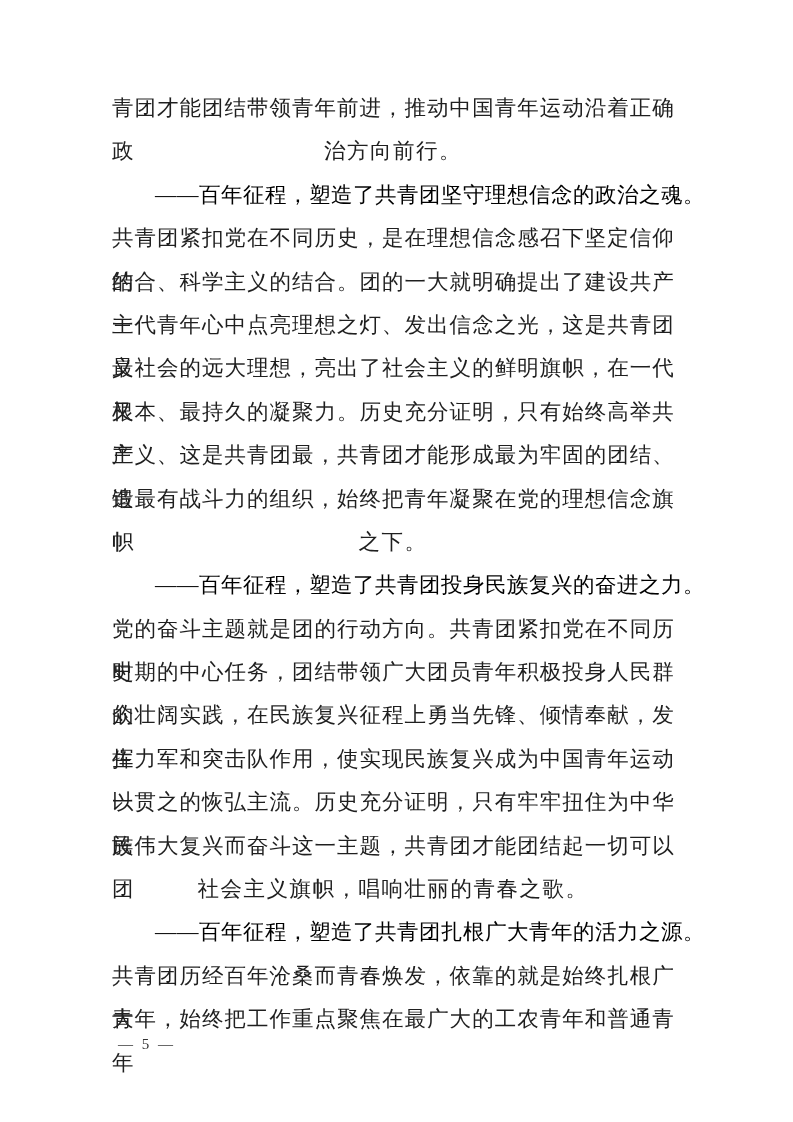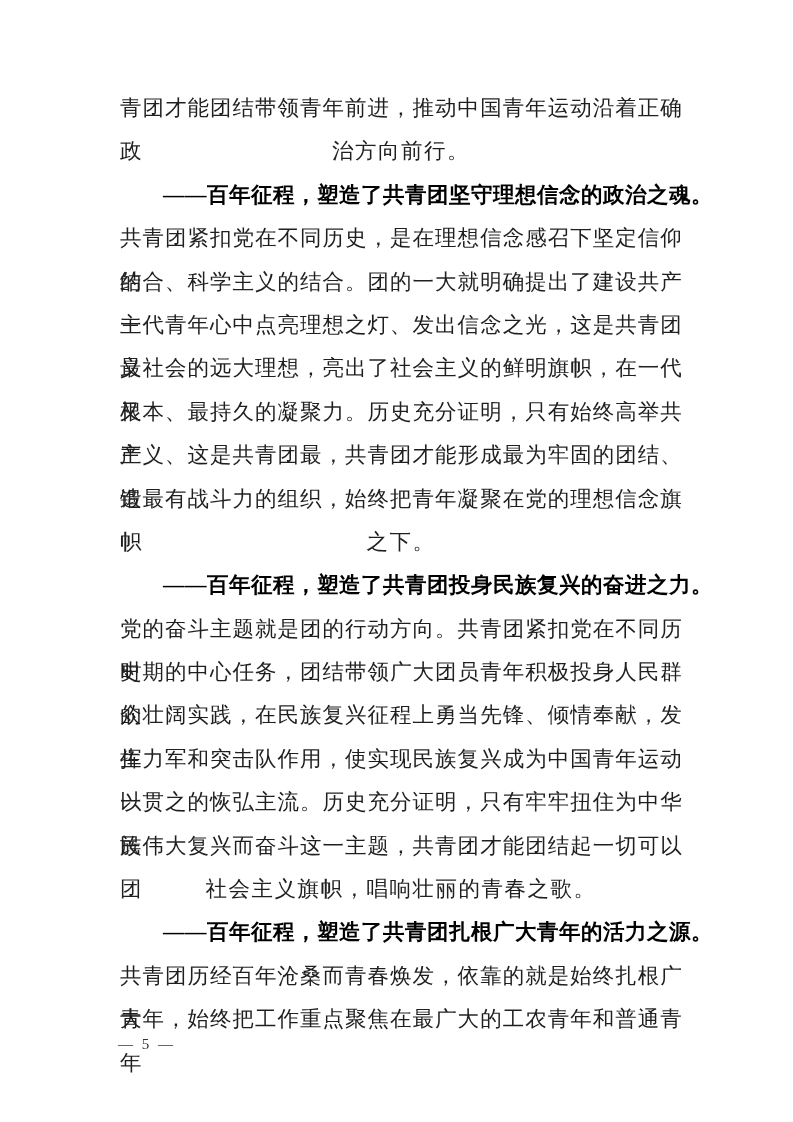--- a/index.html
+++ b/index.html
@@ -11,21 +11,21 @@
     position: relative;
     width: 793px;
     height: 1122px;
     background: #ffffff;
     overflow: hidden;
     font-family: "Liberation Serif", "DejaVu Serif", serif;
     color: #1f1f1f;
   }
   .content {
     position: absolute;
-    left: 120px;
+    left: 112px;
     top: 87px;
     width: 562px;
   }
   .line {
     height: 43.4px;
     line-height: 43.4px;
     font-size: 21.5px;
     white-space: nowrap;
     color: #1f1f1f;
   }
@@ -36,21 +36,21 @@
     text-align-last: justify;
     letter-spacing: 0.3px;
   }
   
   .line.end {
     text-align: center;
     letter-spacing: 1.5px;
   }
   
   .line.heading {
-    font-weight: 700;
+    font-weight: 400;
     color: #000000;
     text-indent: 43px;
     letter-spacing: 0.5px;
     text-align: left;
     width: 600px;
   }
   .page-number {
     position: absolute;
     left: 118px;
     top: 1036px;

